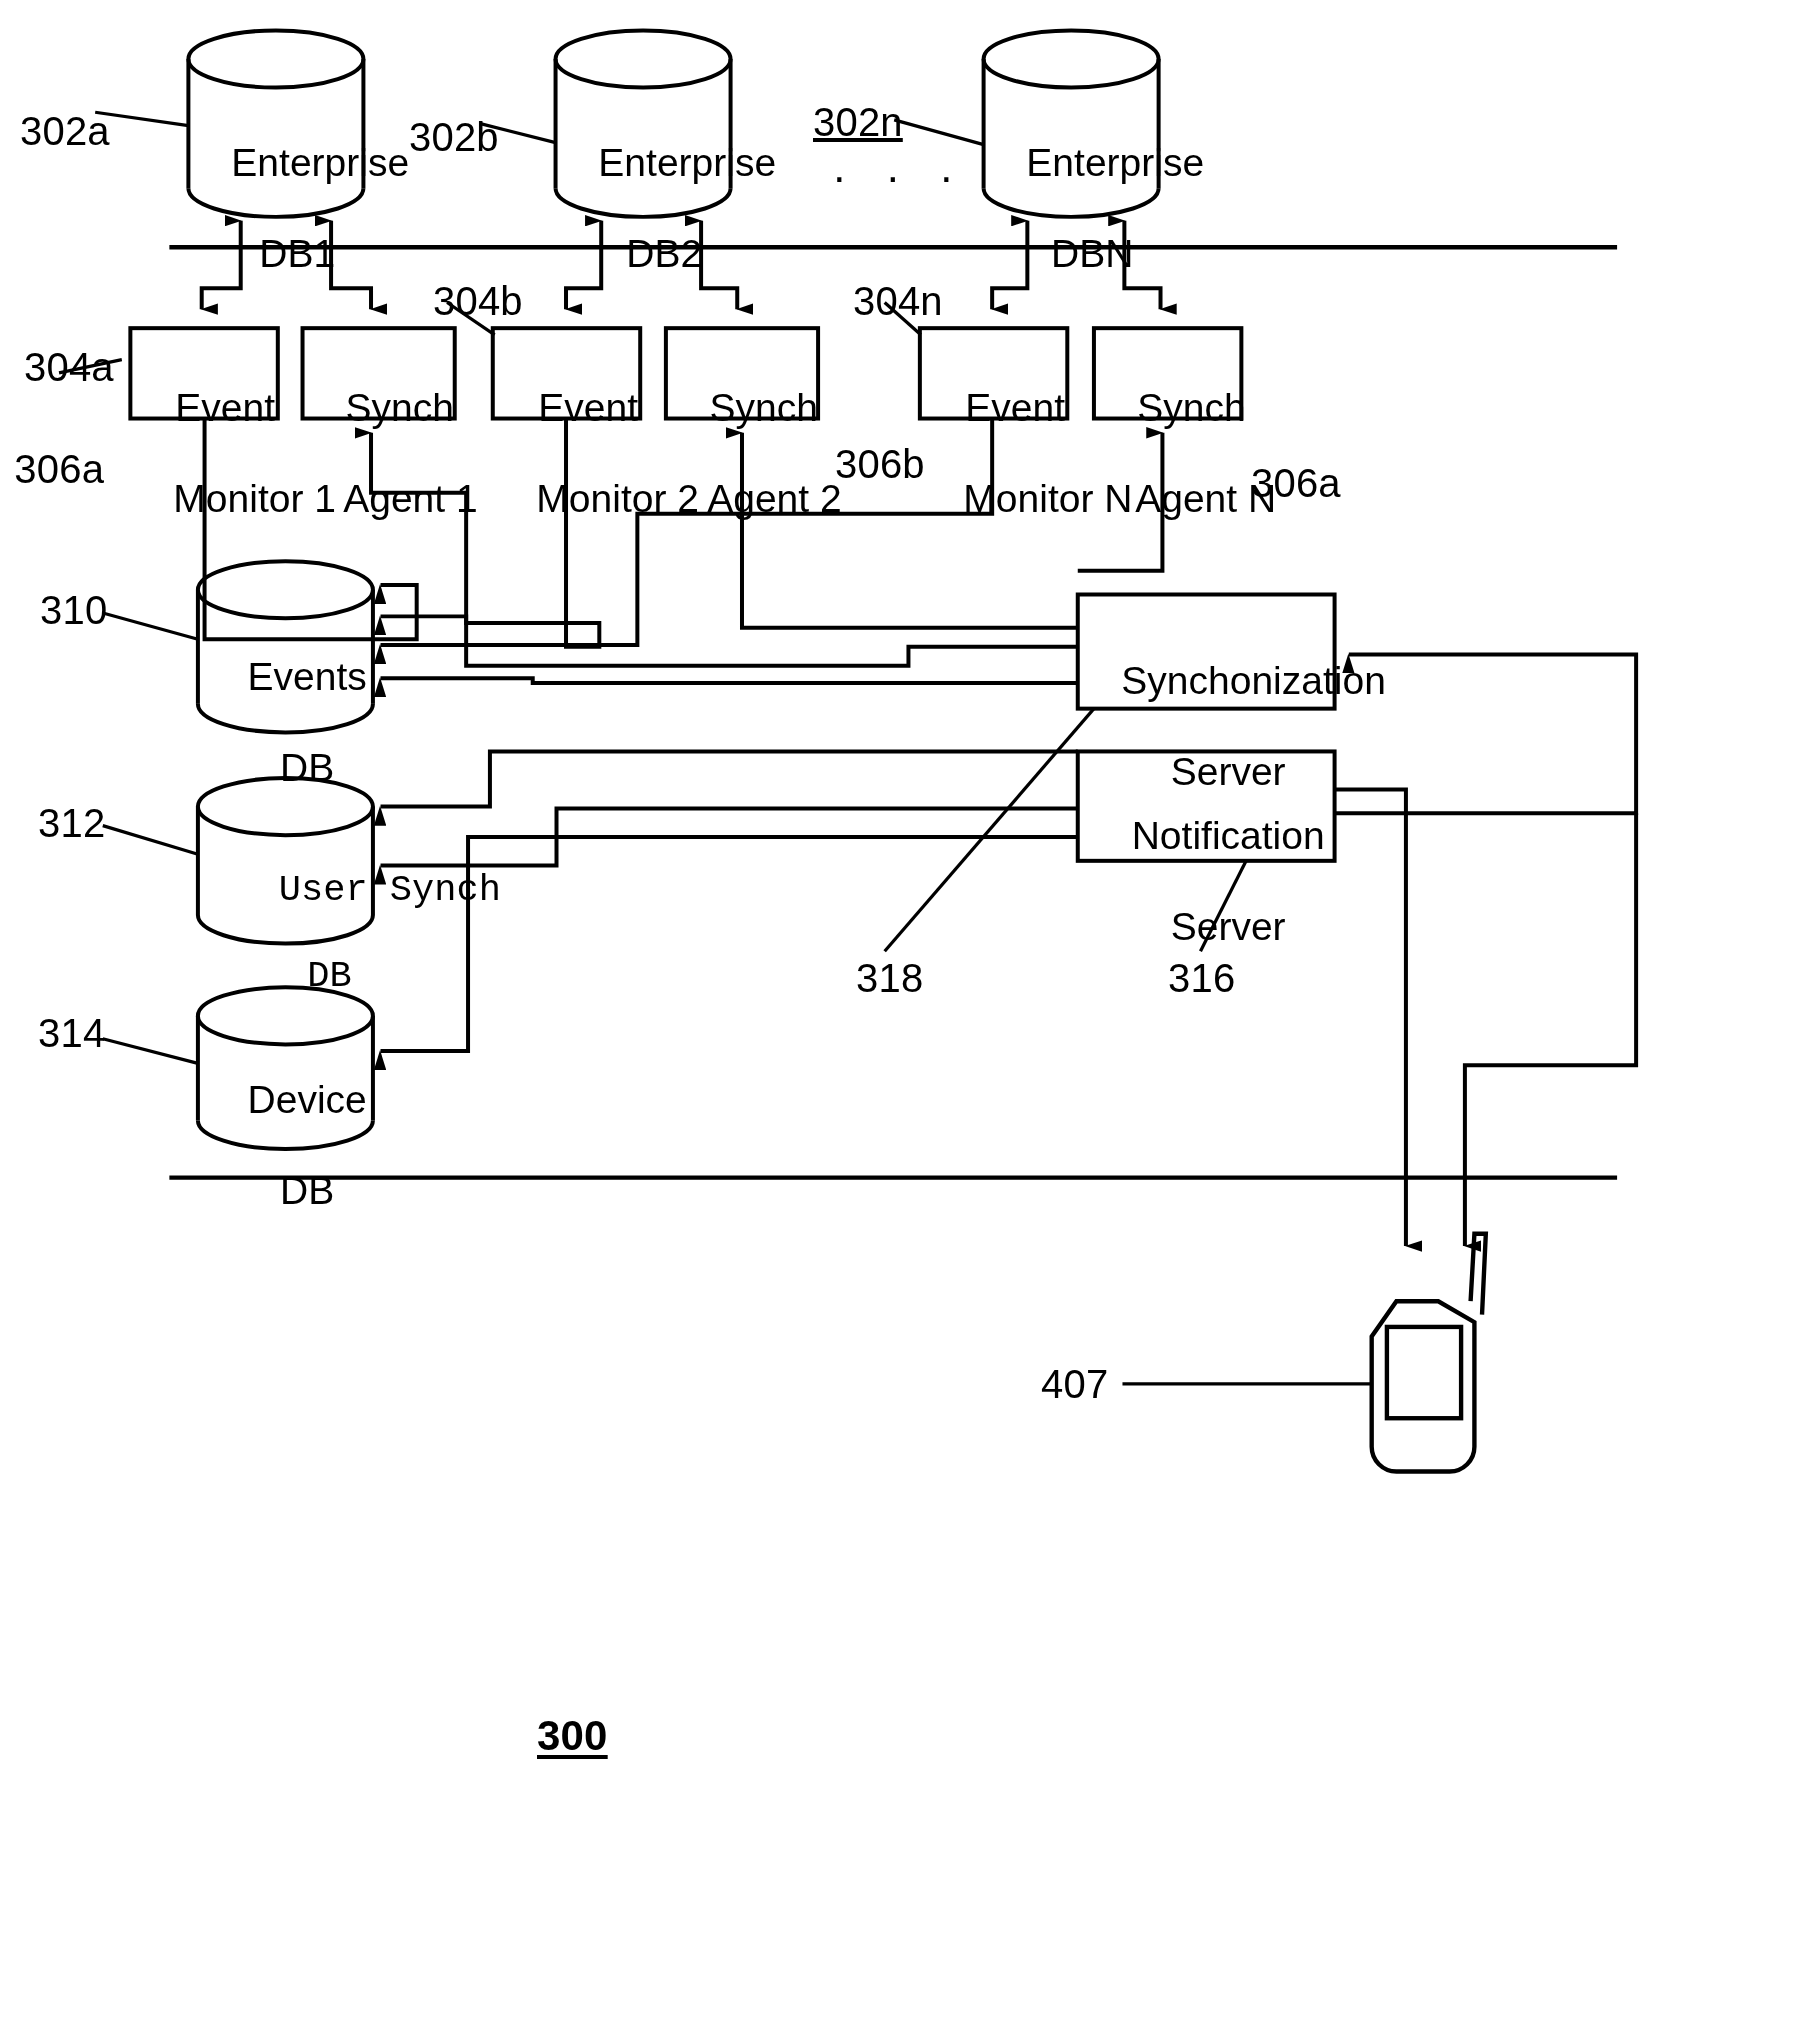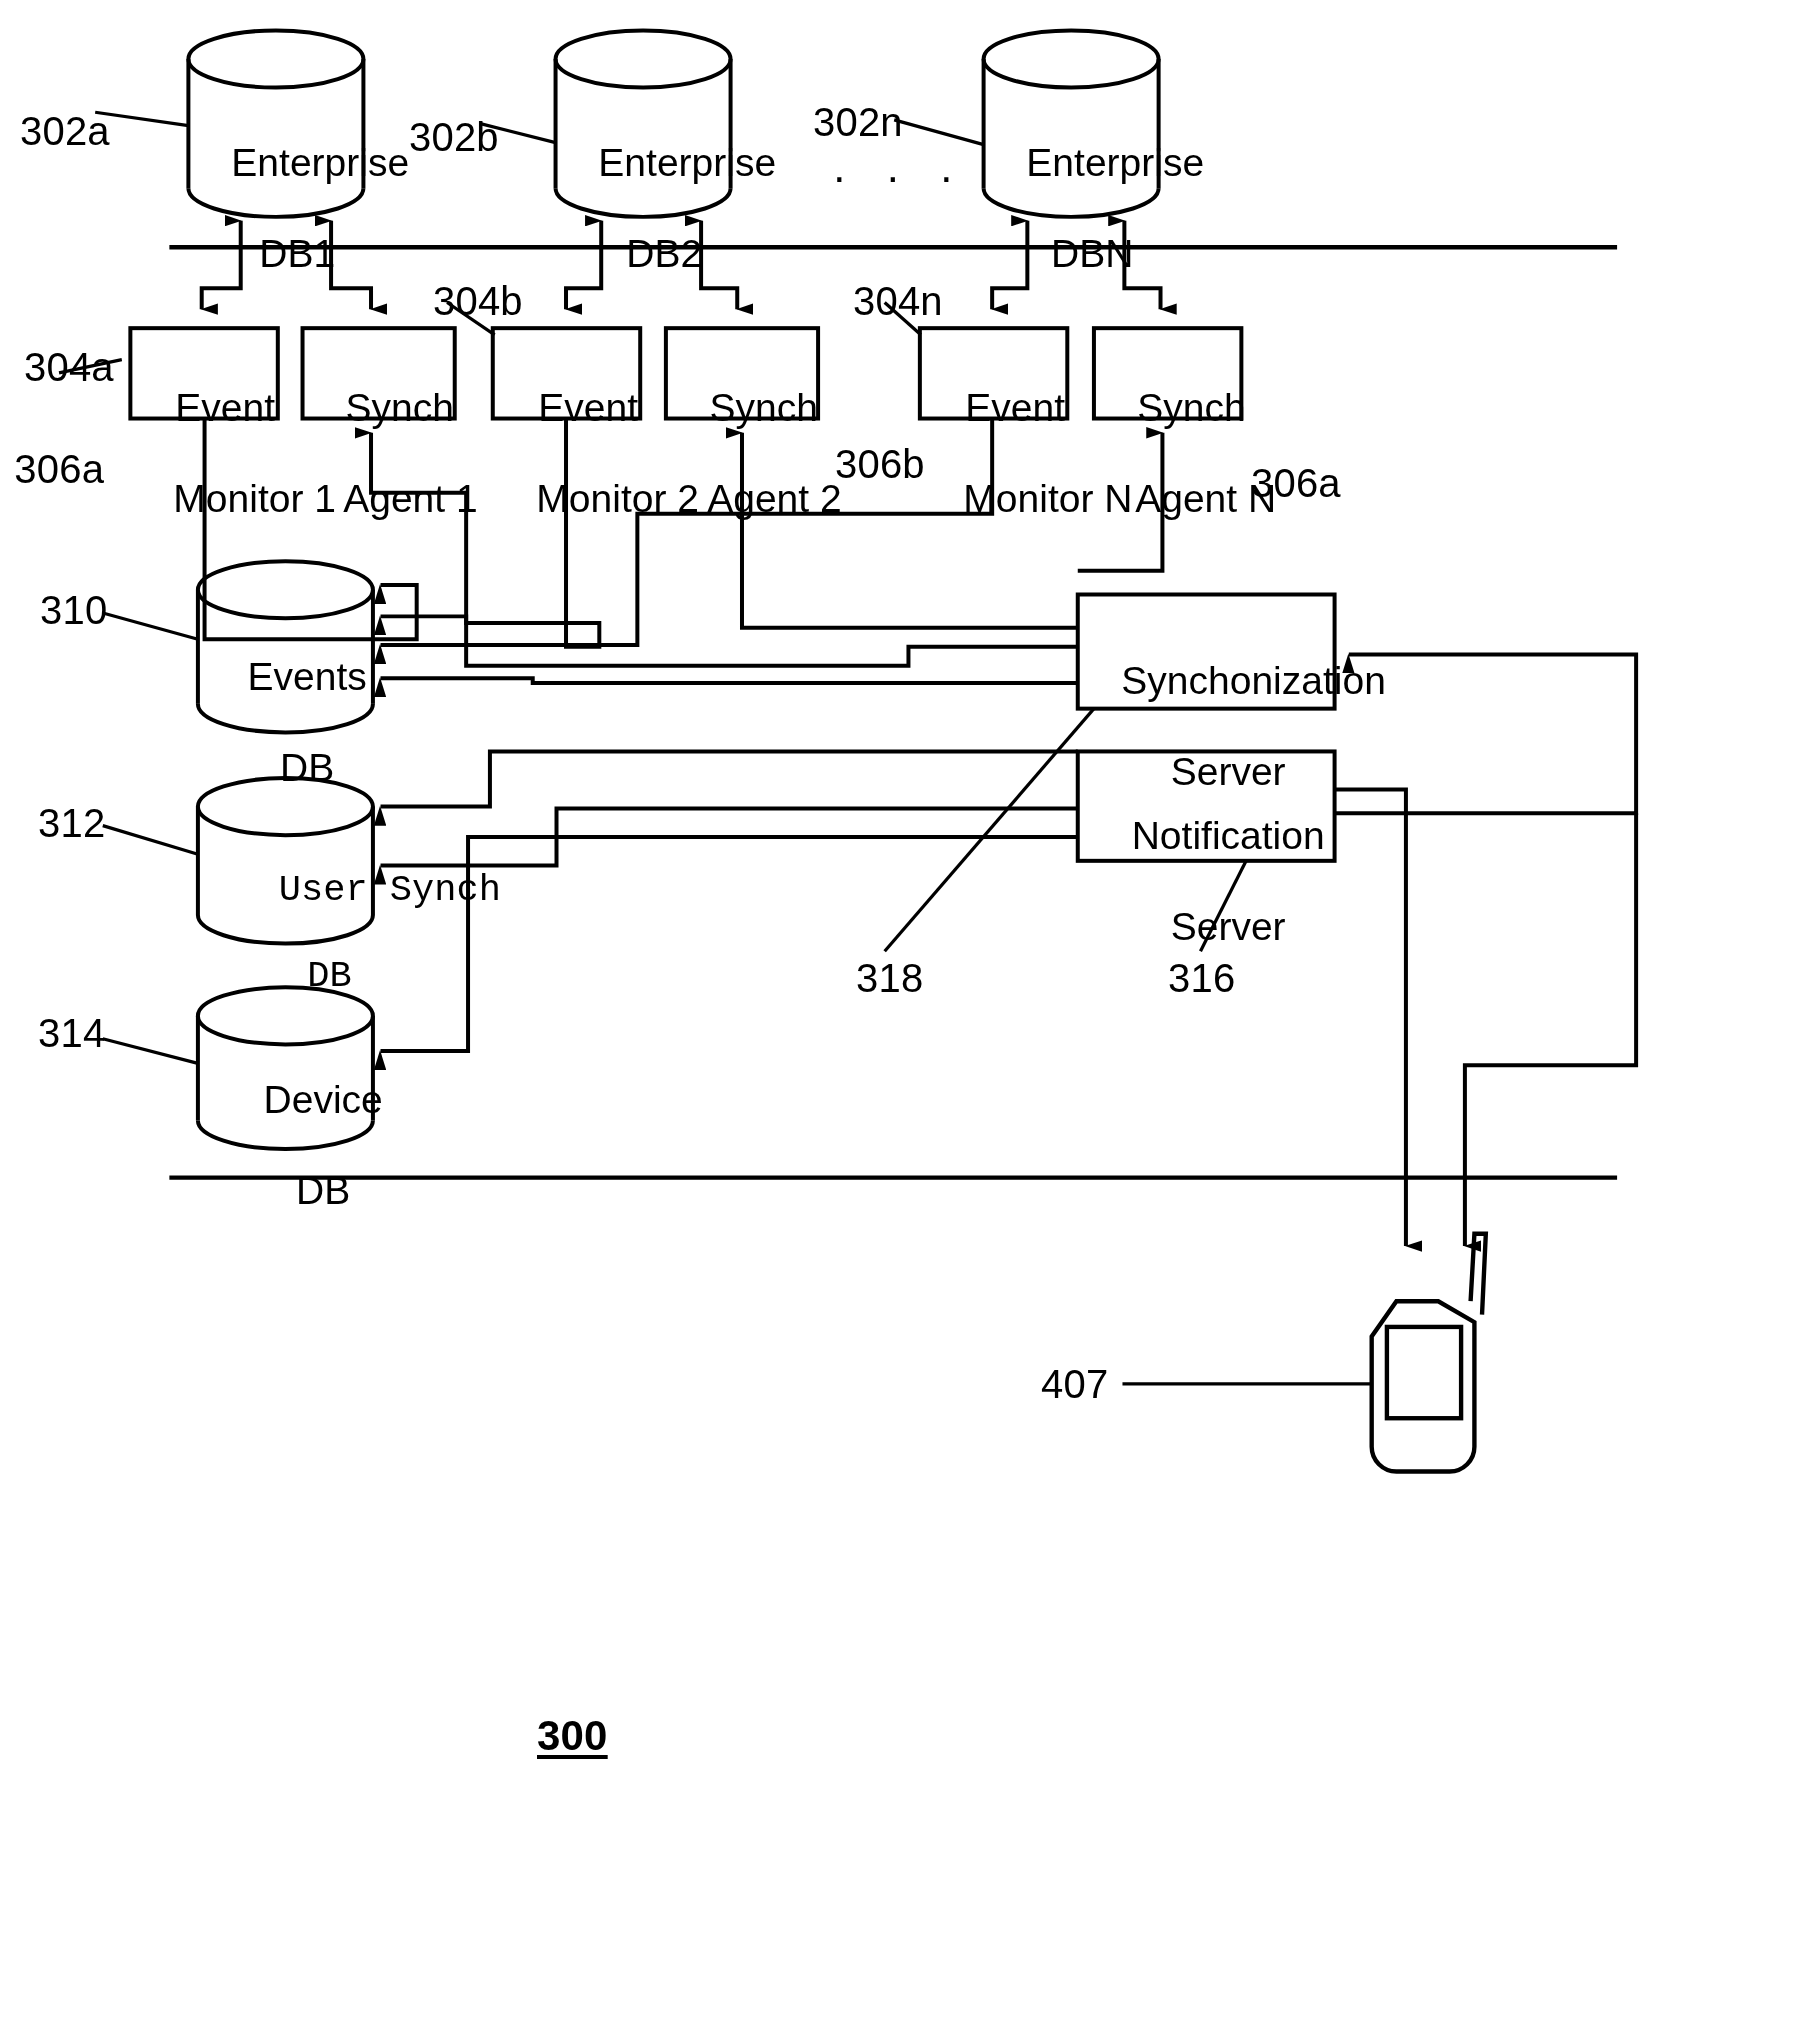--- a/index.html
+++ b/index.html
@@ -212,21 +212,21 @@
     <span>Enterprise</span><br>
     <span>DB2</span>
   </div>
   <div class="node-label" style="left:983px; top:95px; width:175px;">
     <span>Enterprise</span><br>
     <span>DBN</span>
   </div>
 
   <div class="lbl ref" style="left:20px; top:90px;margin-top:19px;">302a</div>
   <div class="lbl ref" style="left:409px; top:115px;">302b</div>
-  <div class="lbl ref" style="left:813px; top:100px;">302n</div>
+  <div class="lbl ref" style="left:813px; top:100px;text-decoration:underline;">302n</div>
 
   <div class="lbl dots" style="left:832px; top:152px;">· · ·</div>
 
   <div class="node-label" style="left:130px; top:340px; width:147px;">
     <span>Event</span><br>
     <span>Monitor 1</span>
   </div>
   <div class="node-label" style="left:302px; top:340px; width:152px;">
     <span>Synch</span><br>
     <span>Agent 1</span>
@@ -257,21 +257,21 @@
   <div class="lbl ref" style="left:1251px; top:461px;">306a</div>
 
   <div class="node-label" style="left:198px; top:609px; width:175px;">
     <span>Events</span><br>
     <span>DB</span>
   </div>
   <div class="node-label" style="left:190px; top:826px; width:190px; font-size:37px;font-family:Liberation Mono, monospace;">
     <span>User Synch</span><br>
     <span>DB</span>
   </div>
-  <div class="node-label" style="left:214px; top:1032px; width:175px;">
+  <div class="node-label" style="left:198px; top:1032px; width:175px;">
     <span>Device</span><br>
     <span>DB</span>
   </div>
 
   <div class="lbl ref" style="left:40px; top:588px;">310</div>
   <div class="lbl ref" style="left:38px; top:801px;">312</div>
   <div class="lbl ref" style="left:38px; top:1011px;">314</div>
 
   <div class="node-label" style="left:1078px; top:613px; width:257px;">
     <span>Synchonization</span><br>

